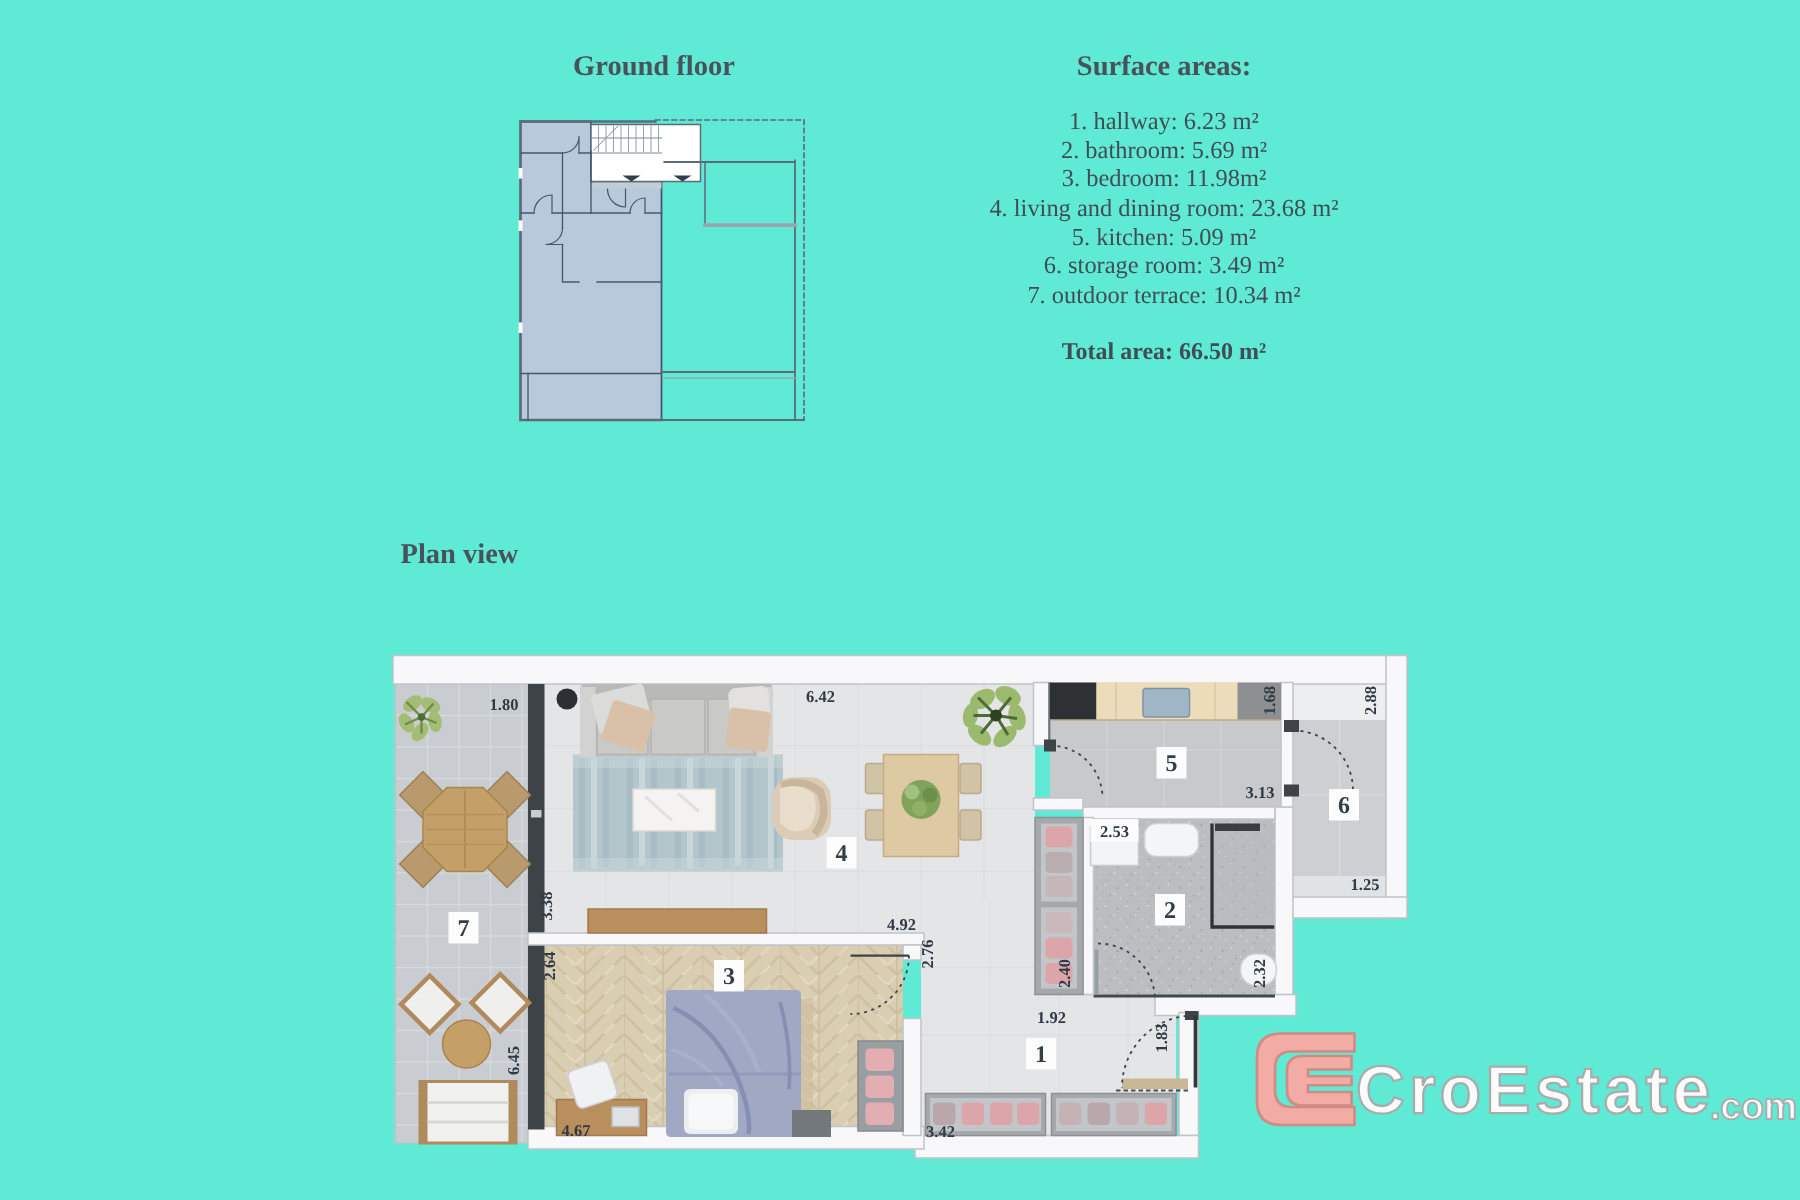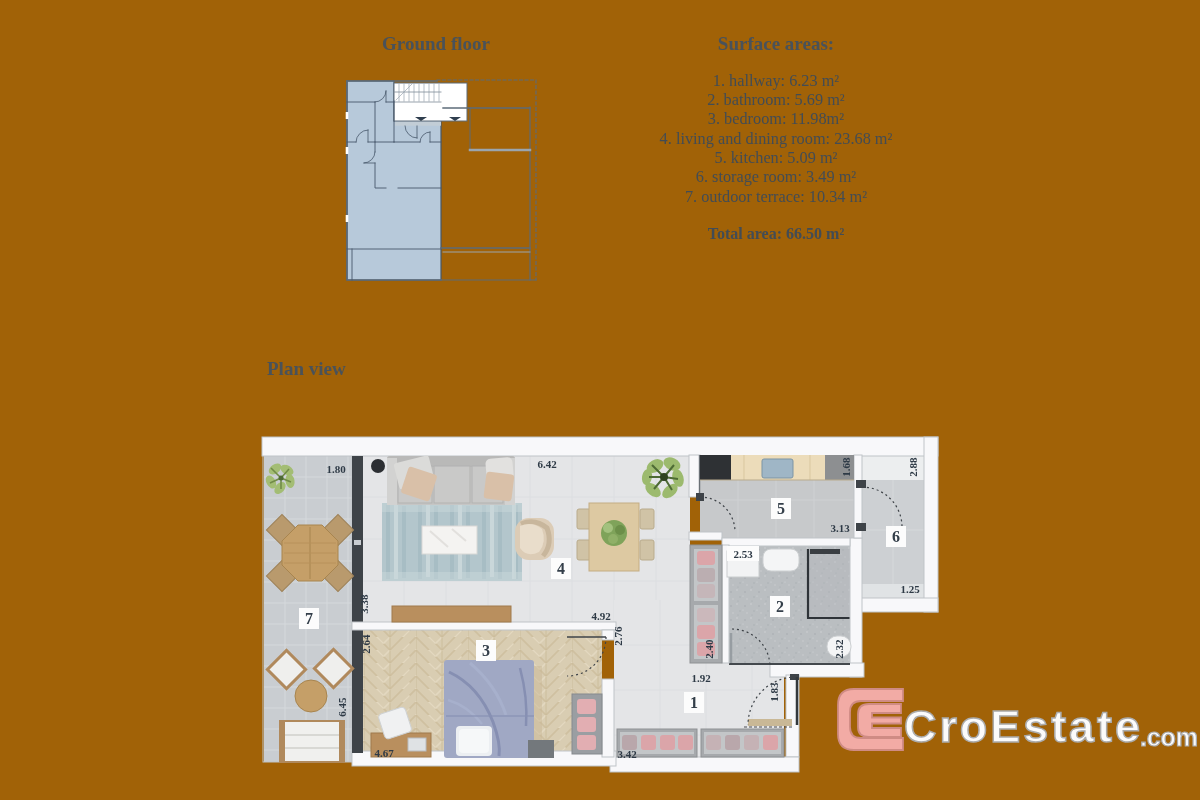--- a/index.html
+++ b/index.html
@@ -1,16 +1,16 @@
 <!DOCTYPE html>
 <html><head>
 <meta charset="utf-8">
 <style>
   html,body{margin:0;padding:0;background:#ffffff;}
-  #page{position:relative;width:1200px;height:800px;background:#a16207;overflow:hidden;
+  #page{position:relative;width:1200px;height:800px;background:#5eead4;overflow:hidden;
         font-family:"Liberation Serif", serif;}
   svg{position:absolute;left:0;top:0;}
 </style>
 </head>
 <body>
 <div id="page">
 <svg width="1200" height="800" viewBox="0 0 1200 800">
   <defs>
     <pattern id="herring" width="52" height="13" patternUnits="userSpaceOnUse">
       <rect width="52" height="13" fill="#d9cdb2"></rect>

